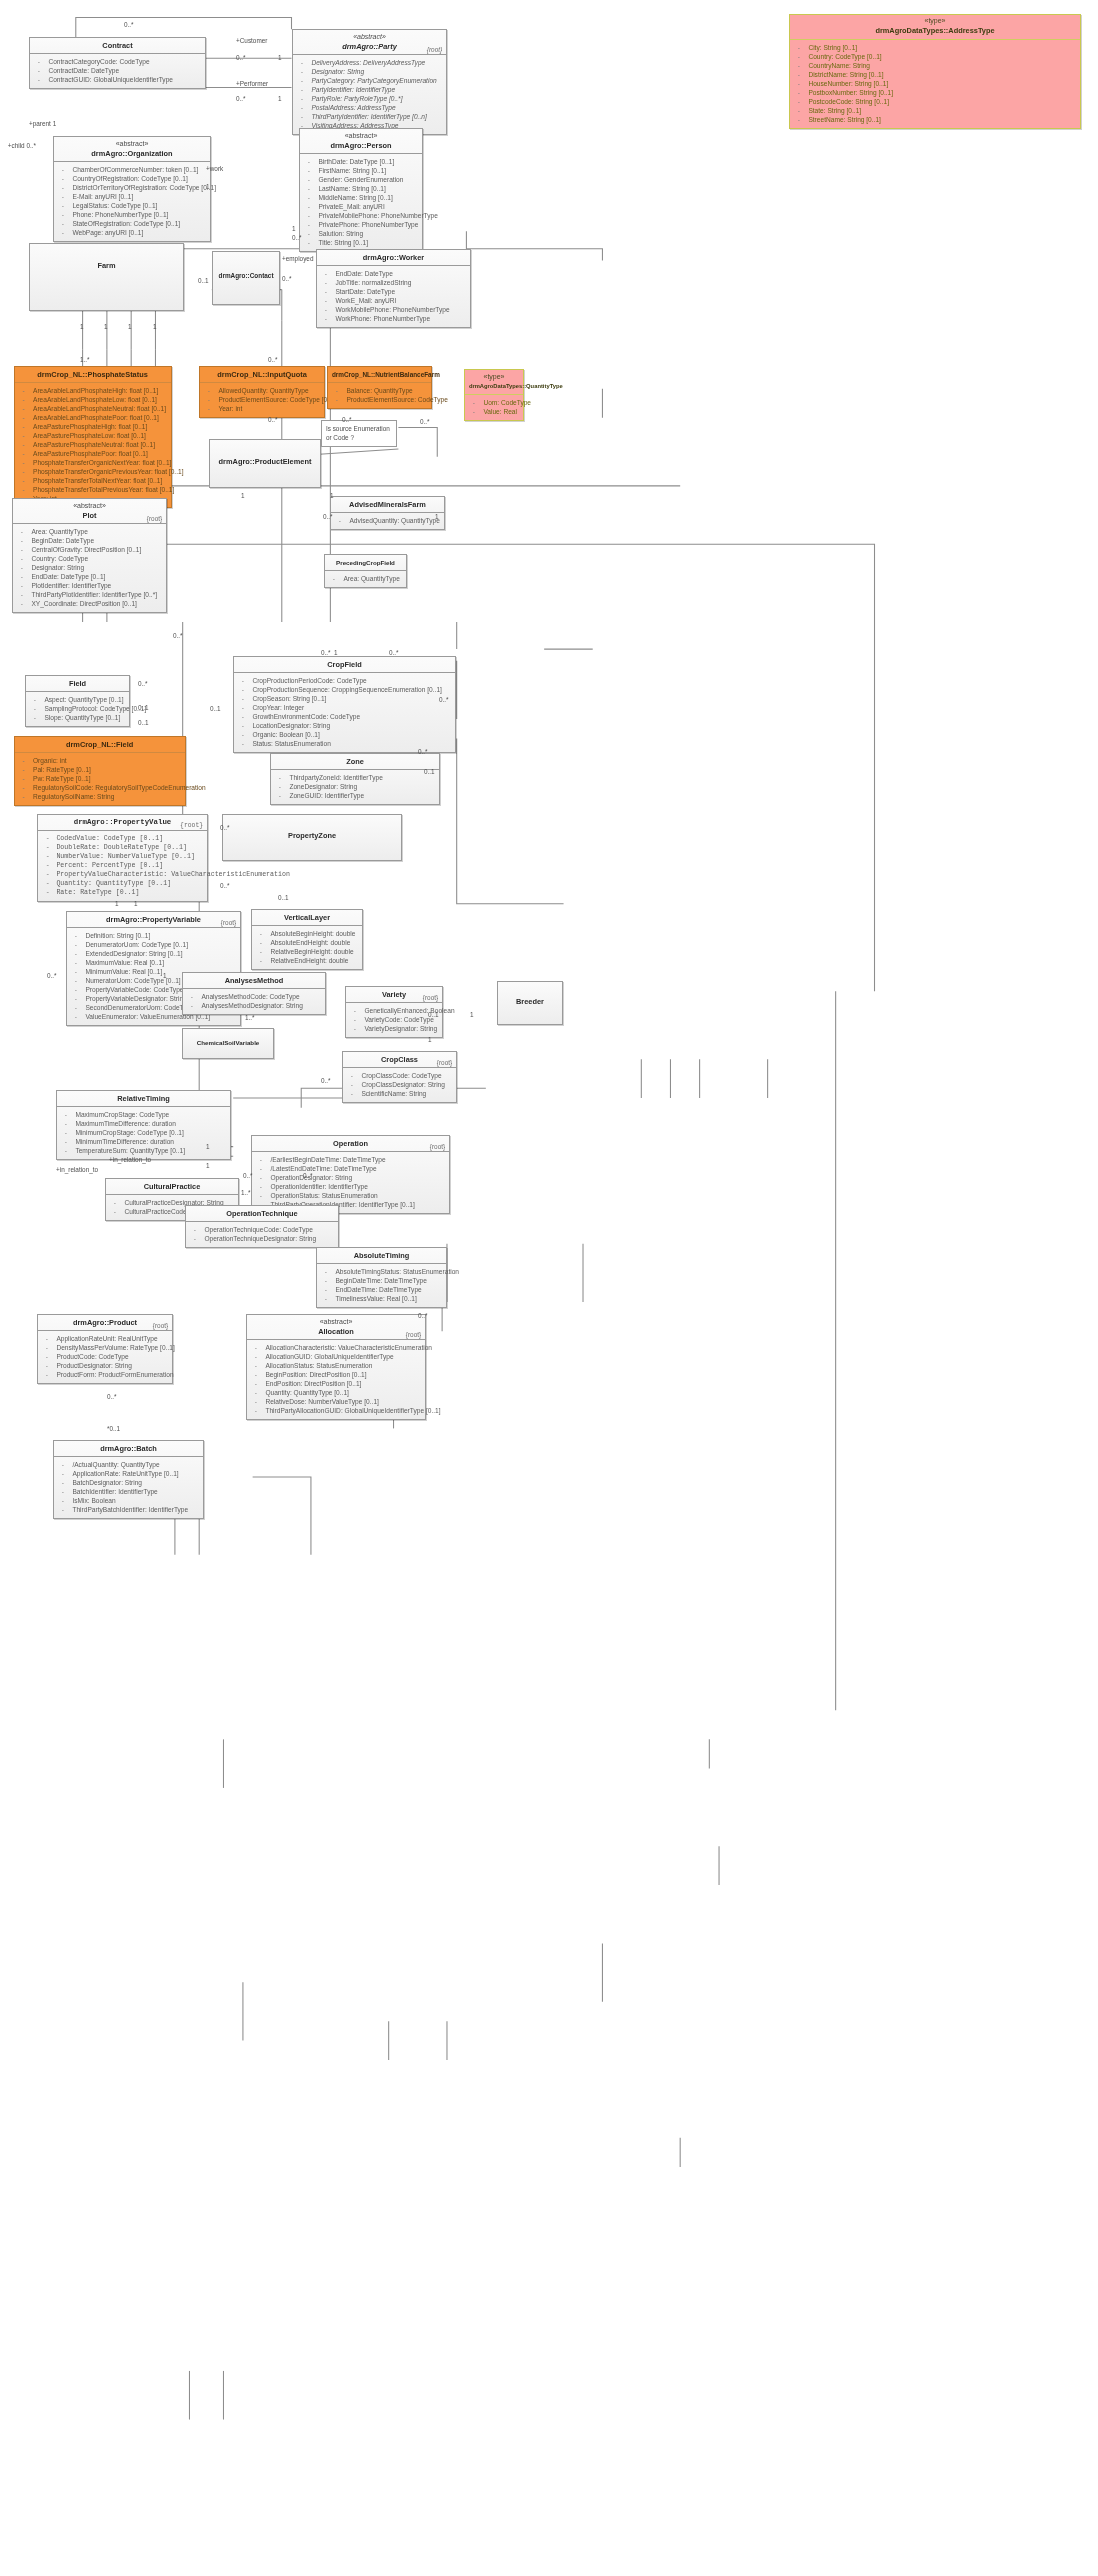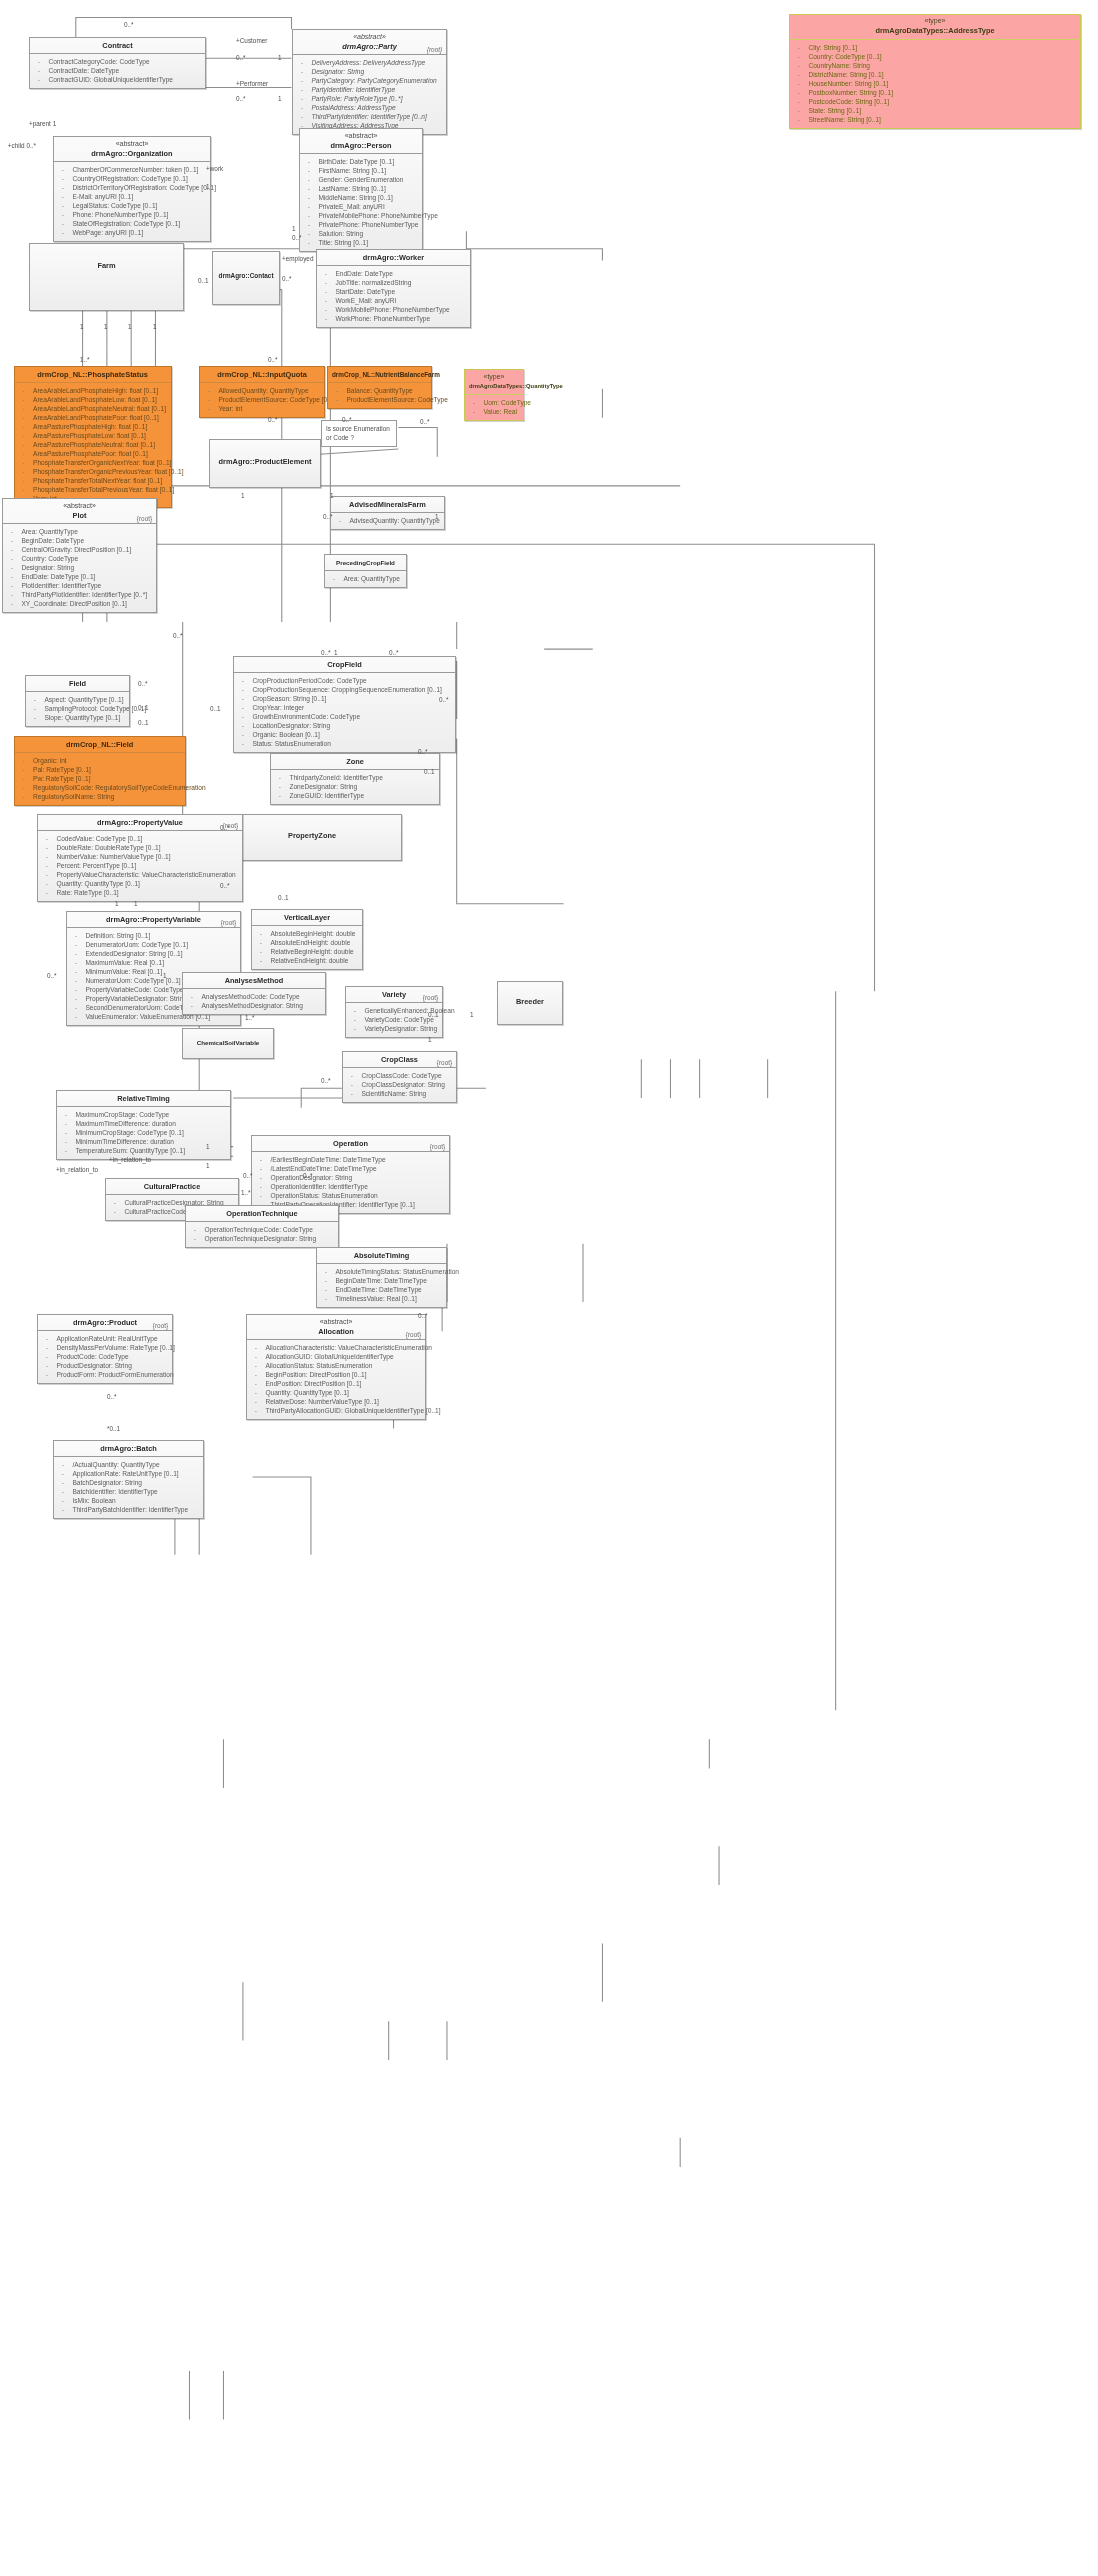--- a/index.html
+++ b/index.html
@@ -296,21 +296,21 @@
   <div class="cls" style="left:330px;top:496px;width:115px;">
     <div class="hdr">
         <div class="nm">AdvisedMineralsFarm</div>
       </div>
     <div class="sep"></div>
     <ul>
       <li>AdvisedQuantity: QuantityType</li>
     </ul>
   </div>
 
-  <div class="cls" style="left:2px;top:498px;width:155px;">
+  <div class="cls" style="left:12px;top:498px;width:155px;">
     <div class="hdr">
       <div class="stereo">«abstract»</div>
       <div class="nm">Plot</div>
       <div class="rootmark">{root}</div>
     </div>
     <div class="sep"></div>
     <ul>
       <li>Area: QuantityType</li>
       <li>BeginDate: DateType</li>
       <li>CentralOfGravity: DirectPosition [0..1]</li>
@@ -387,21 +387,21 @@
       <li>ZoneGUID: IdentifierType</li>
     </ul>
   </div>
 
   <div class="cls empty" style="left:222px;top:814px;width:180px;height:47px;">
     <div class="hdr" style="padding-top:15.5px;">
         <div class="nm">PropertyZone</div>
       </div>
   </div>
 
-  <div class="cls" style="left:37px;top:814px;width:206px;">
+  <div class="cls" style="left:37px;top:814px;width:171px;font-family:Liberation Mono, monospace;">
     <div class="hdr">
       <div class="nm">drmAgro::PropertyValue</div>
       <div class="rootmark">{root}</div>
     </div>
     <div class="sep"></div>
     <ul>
       <li>CodedValue: CodeType [0..1]</li>
       <li>DoubleRate: DoubleRateType [0..1]</li>
       <li>NumberValue: NumberValueType [0..1]</li>
       <li>Percent: PercentType [0..1]</li>

